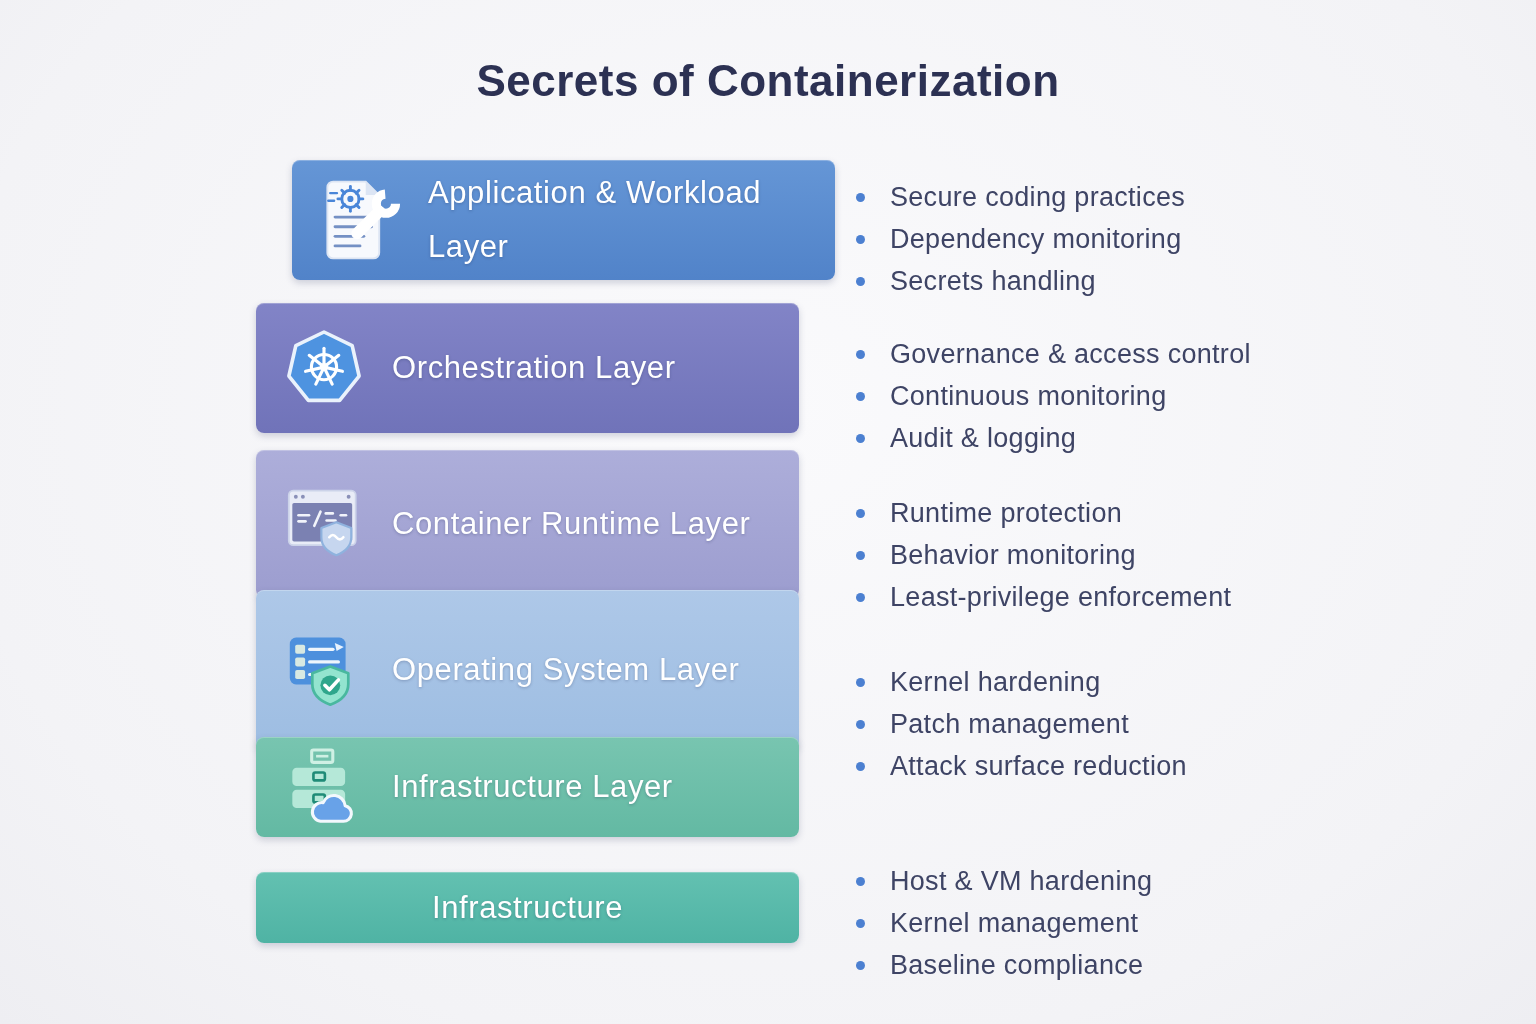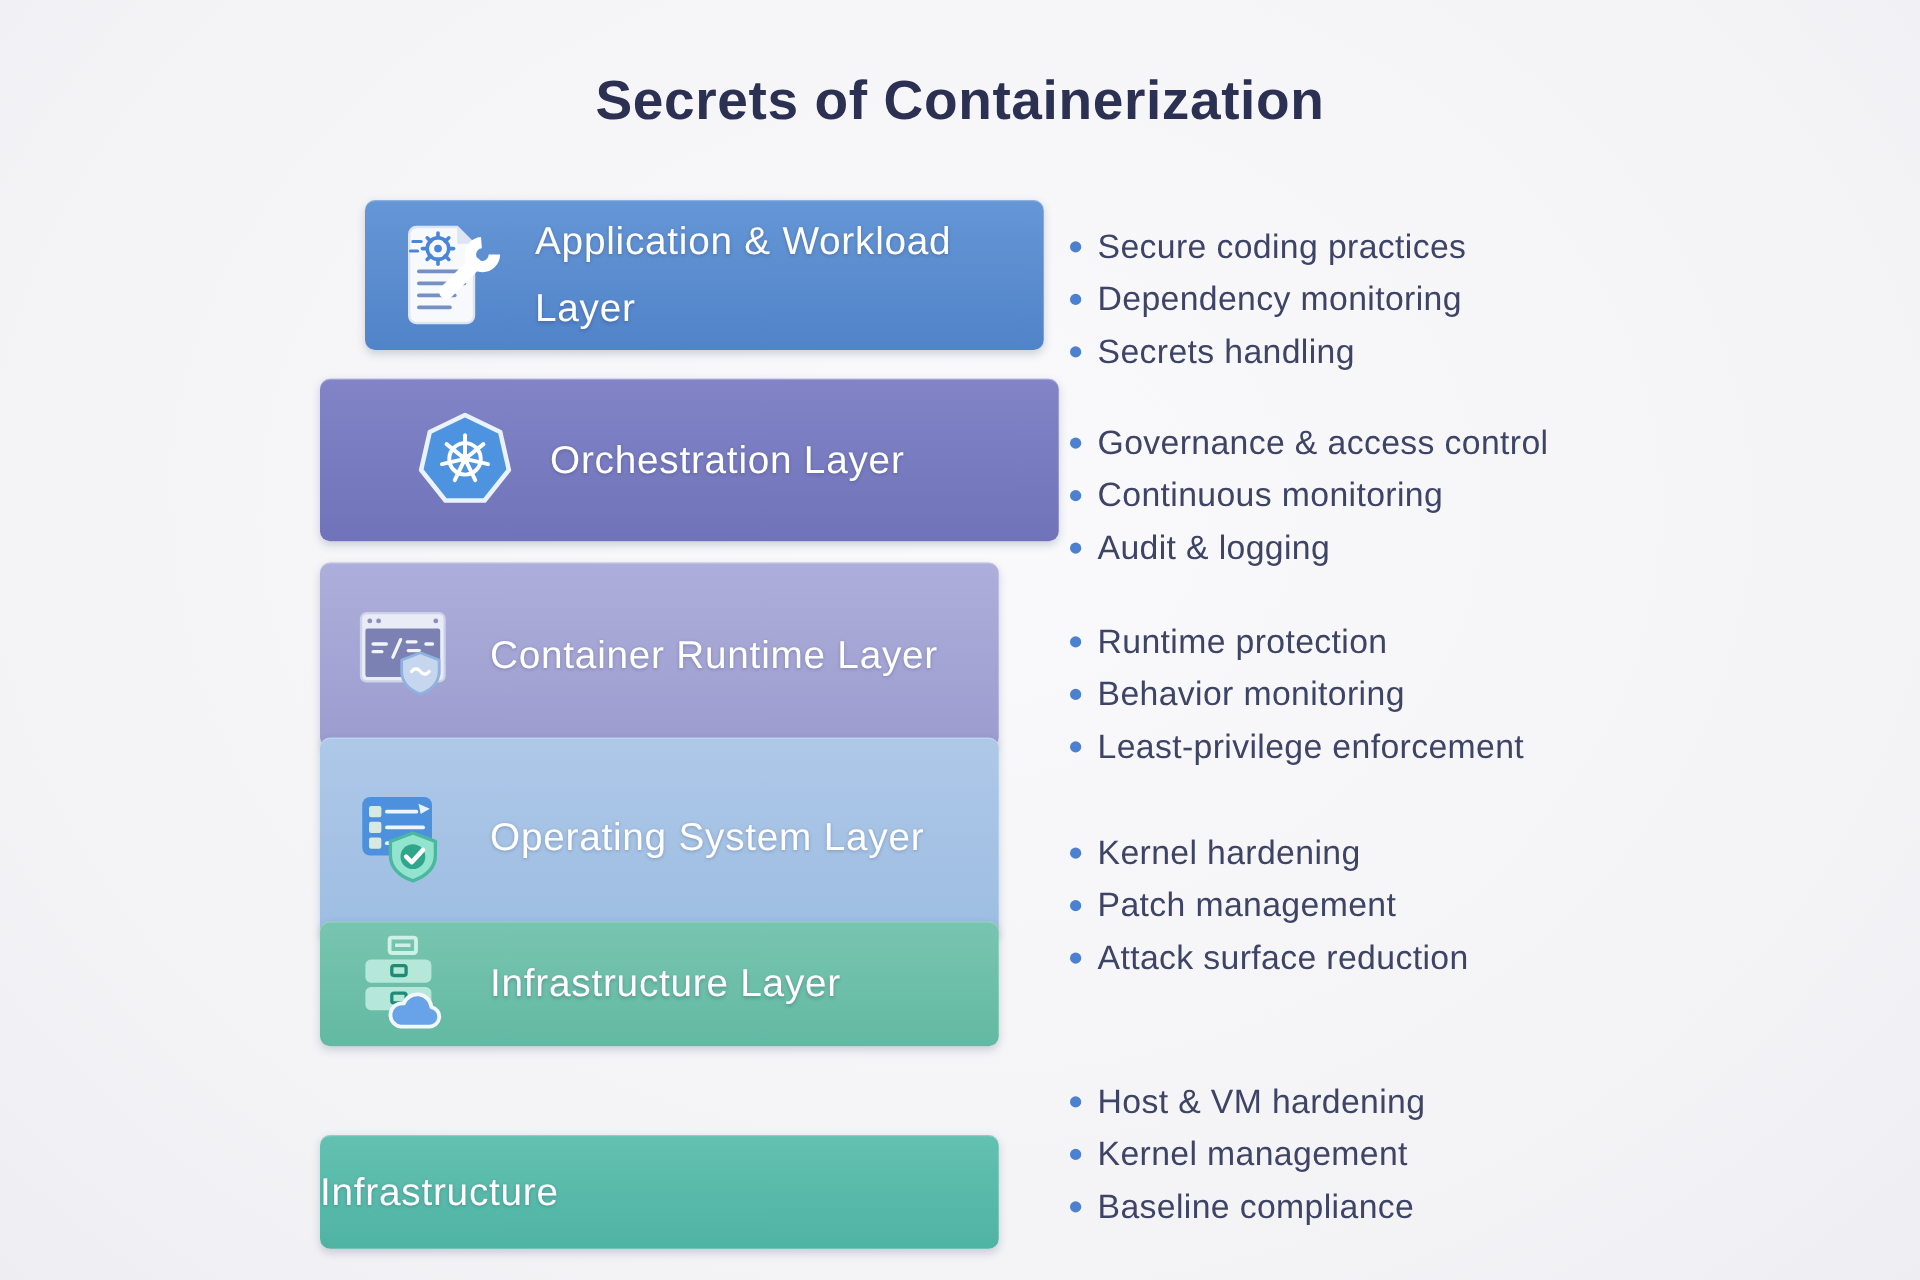--- a/index.html
+++ b/index.html
@@ -14,39 +14,39 @@
     position:absolute;top:56px;left:0;right:0;margin:0;
     text-align:center;font-size:44px;font-weight:700;
     color:#2c3153;letter-spacing:0.5px;
   }
   .layer{
     position:absolute;left:256px;width:543px;
     border-radius:8px;display:flex;align-items:center;
     box-shadow:0 3px 7px rgba(55,65,105,0.22), inset 0 1px 0 rgba(255,255,255,0.25);
   }
   .l0{top:160px;height:120px;}
-  .l1{top:303px;height:130px;padding-left:48px;}
+  .l1{top:303px;height:130px;}
   .l2{top:450px;height:148px;}
   .l3{top:590px;height:160px;}
   .l4{top:737px;height:100px;}
-  .l5{top:908px;height:91px;}
+  .l5{top:872px;height:71px;justify-content:center;}
   .layer .icon{flex:0 0 136px;display:flex;justify-content:center;align-items:center;}
   .layer-label{
     color:#ffffff;font-size:31px;line-height:54px;letter-spacing:0.6px;
     text-shadow:0 1px 3px rgba(30,40,80,0.28);
     padding-right:14px;
   }
   .l5 .layer-label{padding:0;}
   .bullet-group{
     position:absolute;left:856px;margin:0;padding:0;list-style:none;
   }
   .g0{top:176px;} .g1{top:333px;} .g2{top:492px;} .g3{top:661px;} .g4{top:860px;}
   .bullet-group li{
     display:flex;align-items:center;height:42px;
-    font-size:27px;color:#3e4465;letter-spacing:0.3px;white-space:nowrap;
+    font-size:27px;color:#3e4465;letter-spacing:0.3px;white-space:nowrap;gap:12px;
   }
   .dot{
     width:9px;height:9px;border-radius:50%;
     background:#4c80d1;margin-right:13px;flex:0 0 9px;
   }
 </style>
 </head>
 <body>
 
 <div class="canvas">

